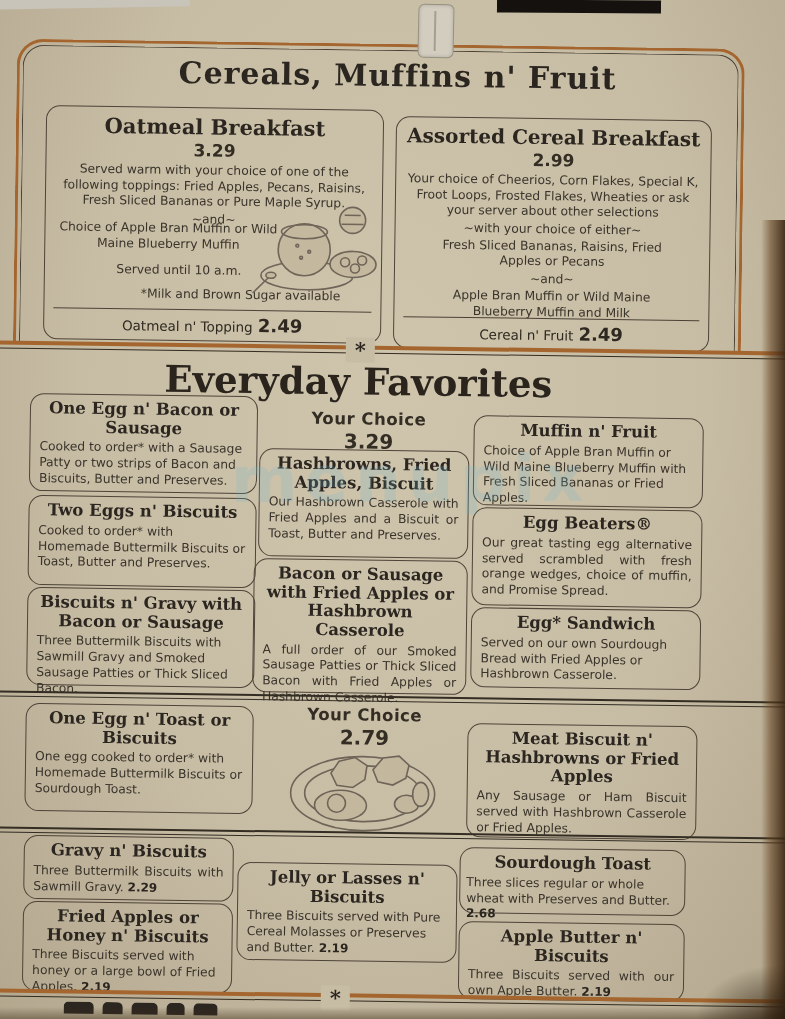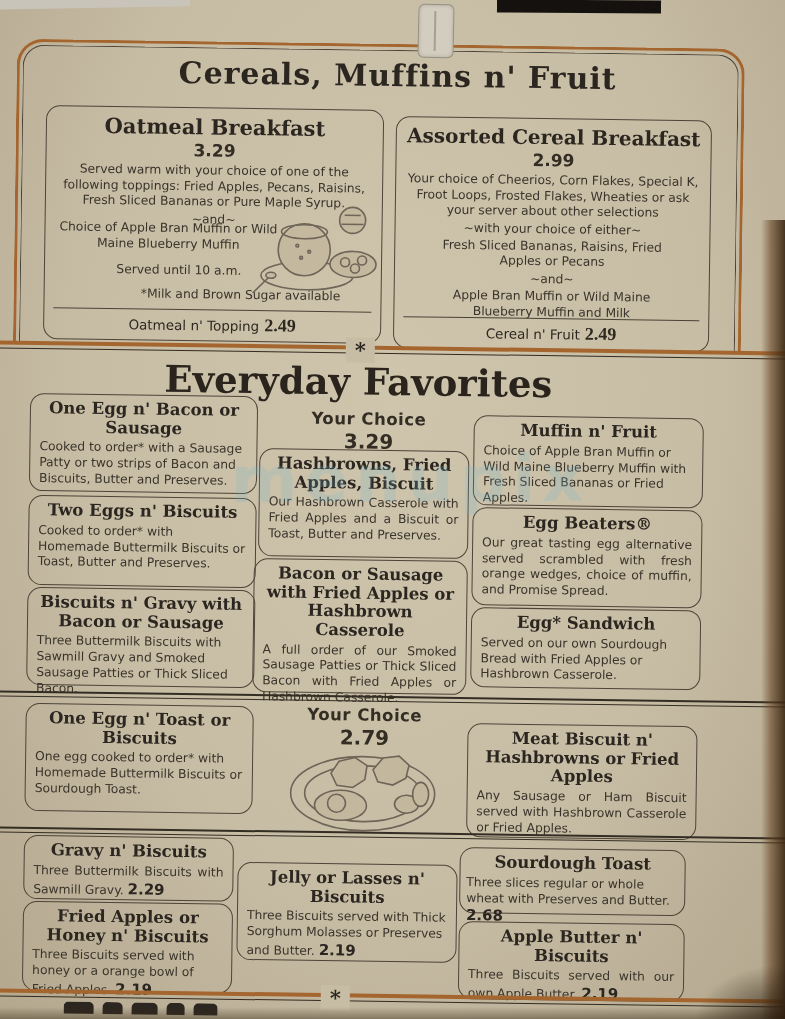--- a/index.html
+++ b/index.html
@@ -32,31 +32,31 @@
     border:1px solid #4a4236;border-bottom:none;border-radius:21px 21px 0 0;}
   .cereals-title{position:absolute;left:0;top:64px;width:100%;text-align:center;
     font-family:"DejaVu Serif",serif;font-weight:bold;font-size:30px;letter-spacing:1px;color:#2c2620;}
 
   
   .menu-box{position:absolute;border:1.6px solid #4e4438;border-radius:14px;}
   .bx-title{font-family:"DejaVu Serif",serif;font-weight:bold;text-align:center;
     font-size:16.5px;line-height:1.13;color:#2c2620;padding:5px 6px 1px;}
   .bx-desc{font-size:12.3px;line-height:1.29;color:#3a342b;padding:2px 9px 0;}
   .justify .bx-desc{text-align:justify;}
-  .inline-price{font-weight:bold;font-size:15px;color:#2c2620;}
+  .inline-price{font-weight:bold;font-size:12px;color:#2c2620;}
 
   .big-title{font-family:"DejaVu Serif",serif;font-weight:bold;text-align:center;
     font-size:20px;color:#2c2620;line-height:1.1;padding-top:7px;}
   .big-price{text-align:center;font-weight:bold;font-size:17px;color:#332d24;padding-top:2px;}
   .c-desc{text-align:center;font-size:12.3px;line-height:1.27;color:#3a342b;padding:3px 10px 0;}
   .tilde{text-align:center;font-size:12.3px;color:#3a342b;padding-top:2px;}
   .box-footer{position:absolute;bottom:5px;left:9px;right:9px;border-top:1.3px solid #4a4236;
     text-align:center;padding-top:4px;color:#2e2820;}
   .box-footer .lbl{font-size:13.5px;}
-  .box-footer .prc{font-weight:bold;font-size:18px;font-family:Liberation Serif, serif;}
+  .box-footer .prc{font-weight:bold;font-size:18px;}
 
   
   .rule-brown{position:absolute;left:0;width:100%;height:3px;border-top:4px solid #a4662e;border-bottom:1.5px solid #332b1f;}
   .rule-dark{position:absolute;left:0;width:100%;height:3px;border-top:2px solid #332d24;border-bottom:1px solid #332d24;}
   .rule-star{position:absolute;top:-12px;padding:0 9px;background:#c7bca4;
     font-family:"DejaVu Serif",serif;font-weight:bold;font-size:21px;color:#2c2620;}
 
   .everyday-title{position:absolute;left:0;top:366px;width:100%;text-align:center;padding-right:70px;box-sizing:border-box;
     font-family:"DejaVu Serif",serif;font-weight:bold;font-size:37px;color:#2a241d;}
 
@@ -215,29 +215,29 @@
     <div class="bx-title">Gravy n' Biscuits</div>
     <div class="bx-desc">
       <span>Three Buttermilk Biscuits with Sawmill Gravy.</span>
       <span class="inline-price">2.29</span>
     </div>
   </div>
 
   <div class="menu-box" style="left:36px;top:912px;width:208px;height:88px;">
     <div class="bx-title">Fried Apples or Honey n' Biscuits</div>
     <div class="bx-desc">
-      <span>Three Biscuits served with honey or a orange bowl of Fried Apples.</span>
+      <span>Three Biscuits served with honey or a large bowl of Fried Apples.</span>
       <span class="inline-price">2.19</span>
     </div>
   </div>
 
   <div class="menu-box" style="left:250px;top:870px;width:218px;height:96px;">
     <div class="bx-title">Jelly or Lasses n' Biscuits</div>
     <div class="bx-desc">
-      <span>Three Biscuits served with Thick Sorghum Molasses or Preserves and Butter.</span>
+      <span>Three Biscuits served with Pure Cereal Molasses or Preserves and Butter.</span>
       <span class="inline-price">2.19</span>
     </div>
   </div>
 
   <div class="menu-box" style="left:472px;top:852px;width:224px;height:64px;">
     <div class="bx-title">Sourdough Toast</div>
     <div class="bx-desc" style="padding-left:6px;padding-right:6px;">
       <span>Three slices regular or whole wheat with Preserves and Butter.</span>
       <span class="inline-price">2.68</span>
     </div>

